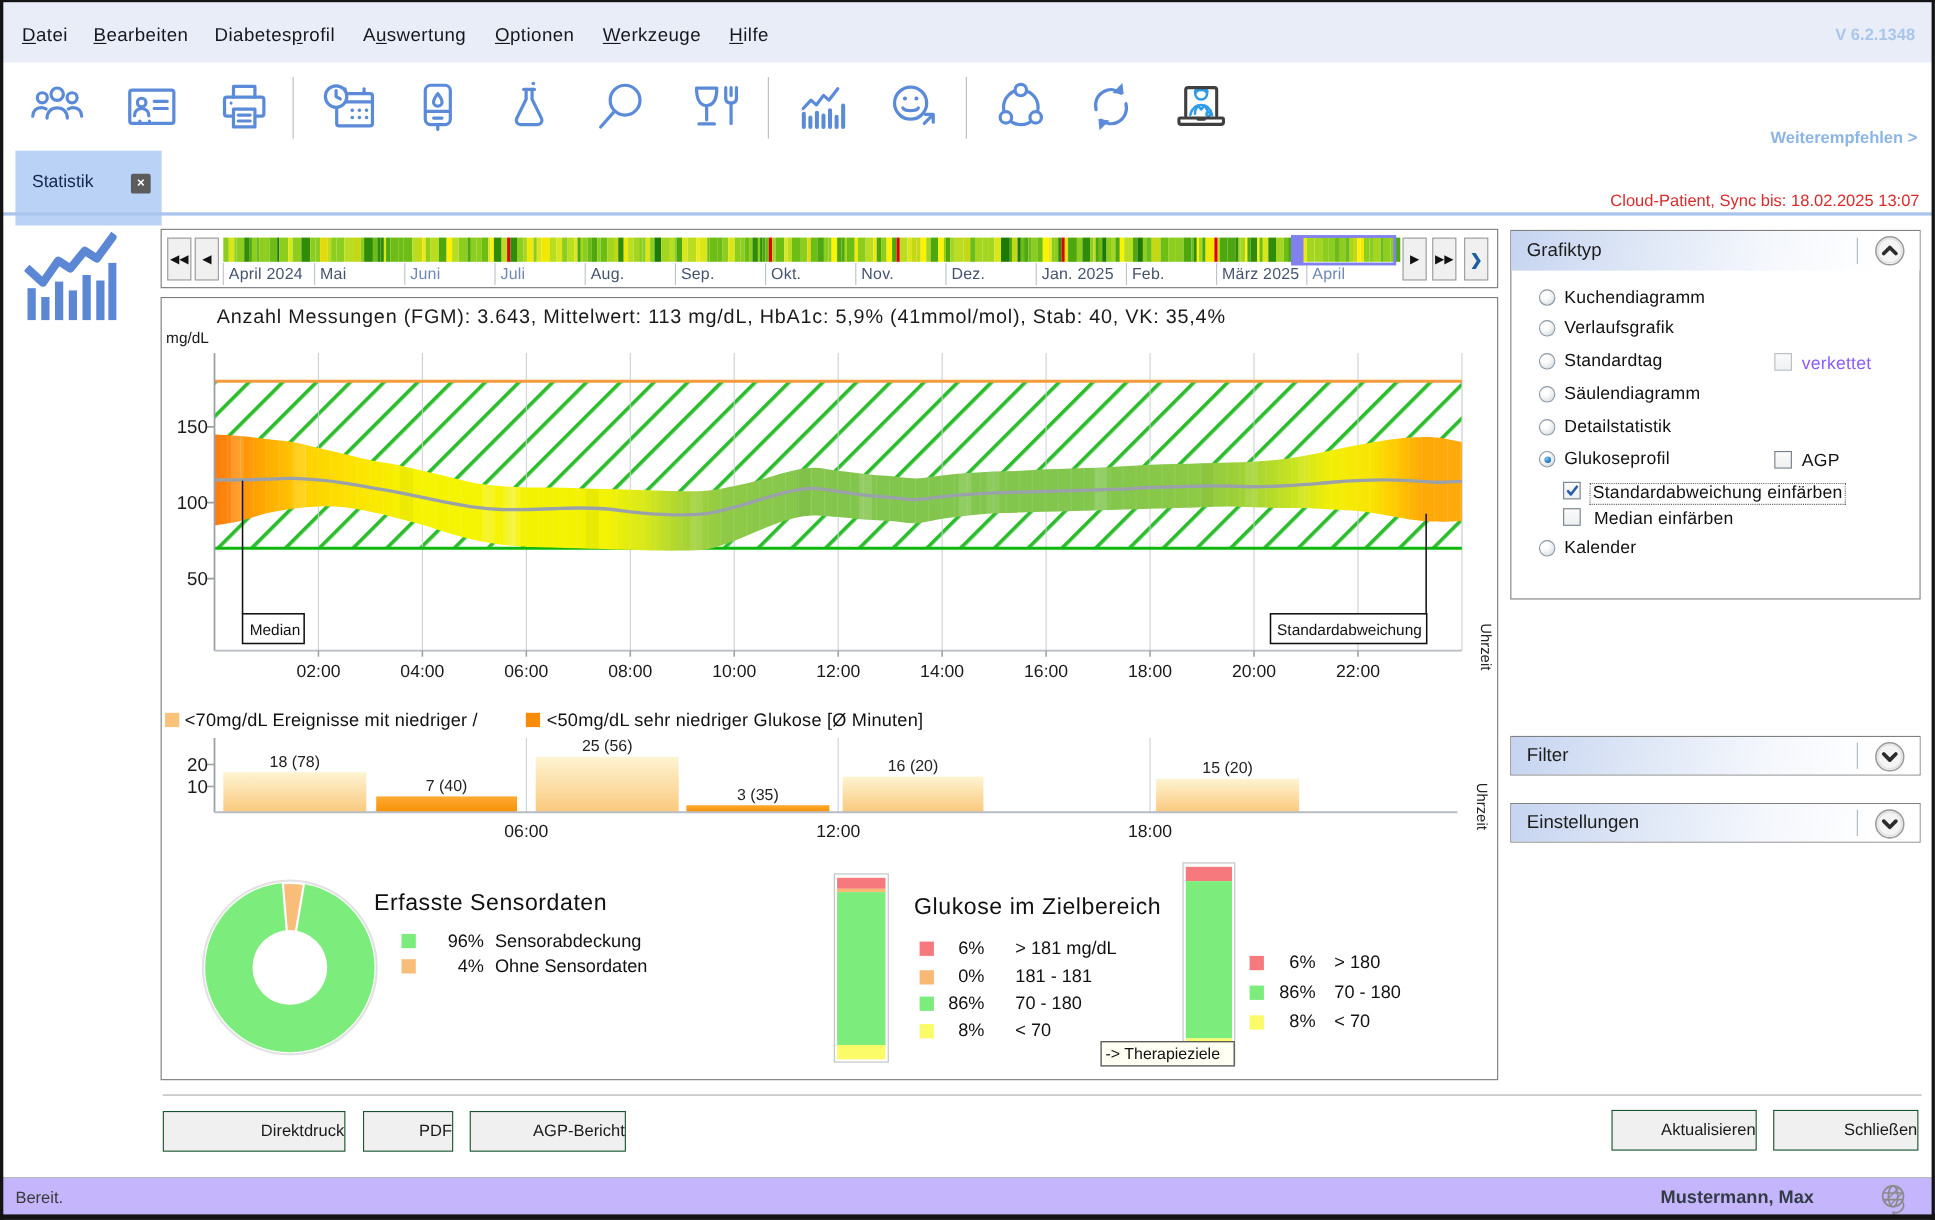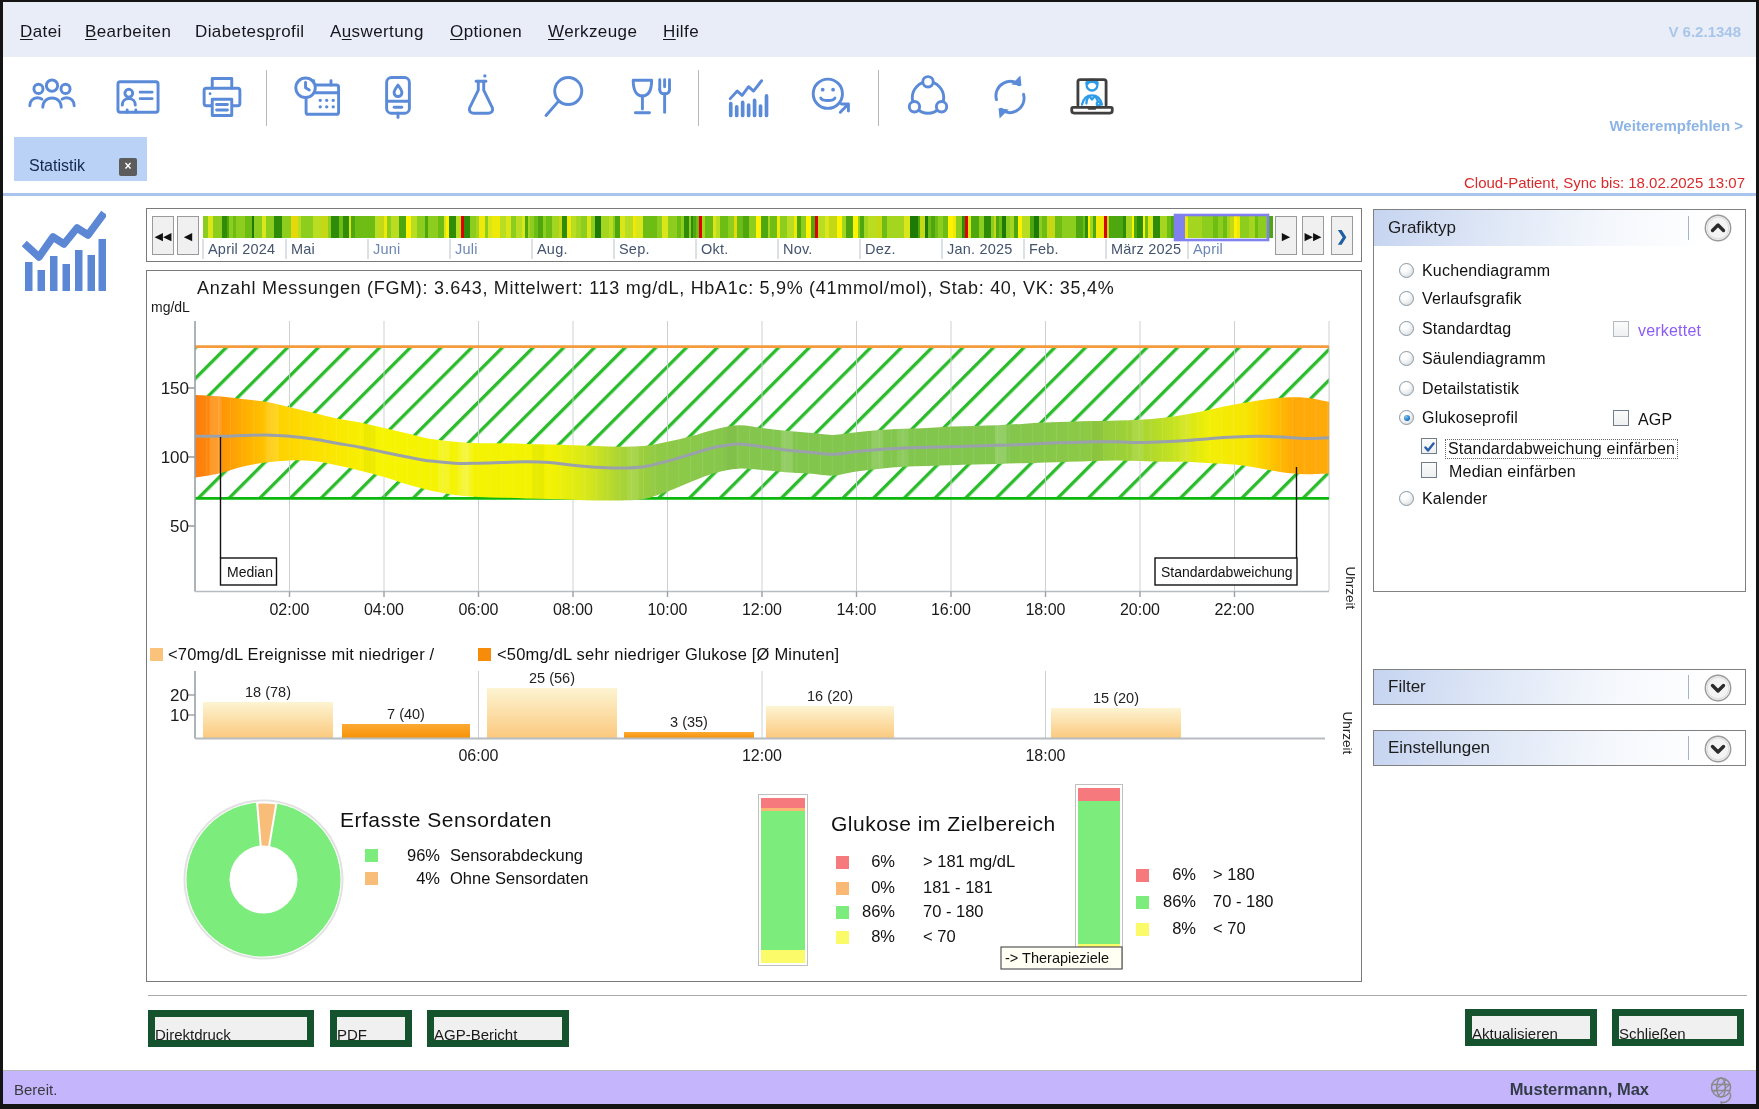--- a/index.html
+++ b/index.html
@@ -5,21 +5,21 @@
 body{font-family:"Liberation Sans",sans-serif;background:#fff;position:relative}
 #app{position:absolute;left:0;top:0;width:1759px;height:1109px;background:#fff}
 .menubar{position:absolute;left:0;top:0;width:1759px;height:57px;background:#e9edf8}
 .mi{position:absolute;top:22px;font-size:17px;letter-spacing:0.4px;color:#16161c;white-space:nowrap}
 .mi u{text-decoration:underline;text-underline-offset:2px}
 .ver{position:absolute;right:18px;top:23px;font-size:15px;font-weight:bold;color:#a9c6ea}
 .toolbar{position:absolute;left:0;top:57px;width:1759px;height:88px;background:#fff}
 .tbi{position:absolute;top:14px}
 .tsep{position:absolute;top:13px;width:1px;height:56px;background:#b8b8b8}
 .weiter{position:absolute;right:16px;top:117px;font-size:15px;font-weight:bold;color:#8cb4e4}
-.tab{position:absolute;left:14px;top:137px;width:133px;height:44px;background:#b9d2f6;color:#15284b;font-size:16px}
+.tab{position:absolute;left:14px;top:137px;width:133px;height:68px;background:#b9d2f6;color:#15284b;font-size:16px}
 .tab span{position:absolute;left:15px;top:20px}
 .tabx{position:absolute;left:105px;top:21px;width:18px;height:18px;background:#5c5c5c;border-radius:2px;color:#fff;
  font-size:12px;font-weight:bold;text-align:center;line-height:17px}
 .tabline{position:absolute;left:0;top:193px;width:1759px;height:3px;background:#a9c5ee}
 .cloud{position:absolute;right:14px;top:174px;font-size:15px;color:#d92b2b}
 .tlpanel{position:absolute;left:146px;top:208px;width:1216px;height:54px;border:1px solid #7a7a7a;background:#fff}
 .navb{position:absolute;top:7px;width:22px;height:39px;background:#f0f0f0;border:1px solid #9a9a9a;
  font-size:11px;color:#111;text-align:center;line-height:38px}
 .mainpanel{position:absolute;left:146px;top:270px;width:1216px;height:712px;border:1px solid #7a7a7a;background:#fff}
 .gbox{position:absolute;left:1373px;width:373px;border:1px solid #808080;background:#fff}
@@ -30,22 +30,22 @@
 .chbtn{position:absolute;right:13px;top:4px;width:28px;height:28px}
 .grow{position:absolute;left:25px;height:17px;font-size:16px;letter-spacing:0.2px;color:#111;white-space:nowrap}
 .radio{position:absolute;left:0px;top:0px;width:15px;height:15px;border-radius:50%;
  border:1px solid #8a97a3;background:radial-gradient(circle at 35% 30%,#ffffff 25%,#e9ecee 60%,#c9cfd4 100%)}
 .radio.sel::after{content:"";position:absolute;left:3.5px;top:3.5px;width:6px;height:6px;border-radius:50%;
  background:radial-gradient(circle at 35% 30%,#7cc6f0,#1468b8 75%)}
 .cb{position:absolute;width:16px;height:16px;border:1px solid #707c87;background:linear-gradient(180deg,#fbfbfb,#eef0f1);text-align:center}
 .cb svg{margin-top:2px}
 .cb.dis{border-color:#b4bac0}
 .gtext{position:absolute;font-size:16px;letter-spacing:0.2px;color:#111;white-space:nowrap}
-.btn{position:absolute;height:37px;background:#f0f0f0;border:7px solid #14532d;font-size:15px;color:#1a1a1a;
- text-align:left;font-family:"Liberation Sans",sans-serif}
+.btn{position:absolute;height:37px;background:#f0f0f0;border:1px solid #14532d;font-size:15px;color:#1a1a1a;
+ text-align:right;font-family:"Liberation Sans",sans-serif}
 .sep2{position:absolute;left:148px;top:995px;width:1599px;height:1px;background:#aaa}
 .statusbar{position:absolute;left:0;top:1070px;width:1759px;height:39px;background:#c4b5fd;border-top:1px solid #b9b9b9}
 .bord{position:absolute;background:#141414;z-index:50}
 </style></head><body>
 <div id="app">
     <div class="menubar">
       <span class="mi" style="left:20px"><u>D</u>atei</span>
       <span class="mi" style="left:85px"><u>B</u>earbeiten</span>
       <span class="mi" style="left:195px">Diabetes<u>p</u>rofil</span>
       <span class="mi" style="left:330px">A<u>u</u>swertung</span>
@@ -727,21 +727,21 @@
         <text x="1066" y="609" font-size="16.5" fill="#111">&gt; 180</text>
         <rect x="989" y="625" width="13" height="13" fill="#7cec7c"></rect>
         <text x="1049" y="636" font-size="16.5" fill="#111" text-anchor="end">86%</text>
         <text x="1066" y="636" font-size="16.5" fill="#111">70 - 180</text>
         <rect x="989" y="652" width="13" height="13" fill="#fbfb6a"></rect>
         <text x="1049" y="663" font-size="16.5" fill="#111" text-anchor="end">8%</text>
         <text x="1066" y="663" font-size="16.5" fill="#111">&lt; 70</text>
         <rect x="854" y="676" width="121" height="22" fill="#fffff4" stroke="#555" stroke-width="1.2"></rect>
         <text x="858" y="692" font-size="14.5" fill="#111">-&gt; Therapieziele</text>
       </svg></div>
-    <div class="gbox" style="top:209px;height:383px">
+    <div class="gbox" style="top:209px;height:336px">
       <div class="ghead">
         <span class="ttl">Grafiktyp</span>
         <span class="vsep"></span>
         <div class="chbtn"><svg width="28" height="28" viewBox="0 0 28 28">
             <circle cx="14" cy="14" r="12.7" fill="#f4f4f4" stroke="#9a9a9a" stroke-width="1.4"></circle>
             <circle cx="14" cy="14" r="10.8" fill="none" stroke="#e0e0e0" stroke-width="1.2"></circle>
             <path d="M8.5 11.5 L14 17 L19.5 11.5" fill="none" stroke="#2c2c2c" stroke-width="3.4" stroke-linecap="round" stroke-linejoin="round" transform="rotate(180 14 14)"></path>
           </svg></div>
       </div>
       <div class="grow" style="top:53px">

